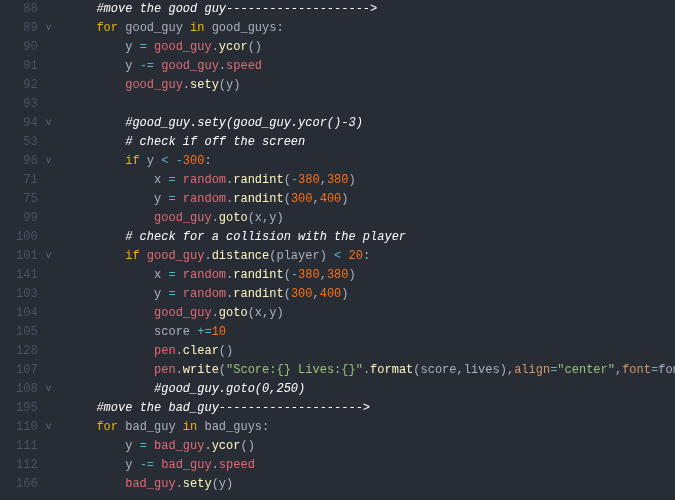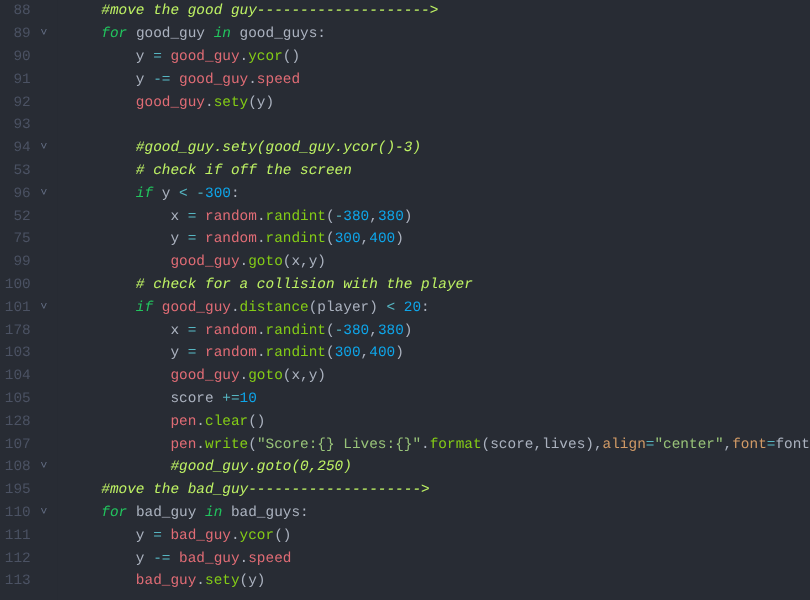--- a/index.html
+++ b/index.html
@@ -9,20 +9,21 @@
     font-size: 12px;
     color: #abb2bf;
     line-height: 19px;
     overflow: hidden;
     width: 675px;
     height: 500px;
   }
   .editor {
     display: flex;
     height: 100%;
+    padding-left: 12px;
   }
   .gutter {
     background: #282c34;
     padding: 0 4px 0 4px;
     text-align: right;
     color: #4b5263;
     user-select: none;
     flex-shrink: 0;
     min-width: 40px;
   }
@@ -40,25 +41,25 @@
     font-size: 10px;
     display: inline-block;
   }
   .code {
     flex: 1;
     padding-left: 8px;
     white-space: pre;
     overflow: hidden;
   }
   .line { height: 19px; }
-  .tk-cmt   { color: #bef264; font-style: italic; }
-  .tk-kw    { color: #22c55e; font-style: italic; }
+  .tk-cmt   { color: #ffffff; font-style: italic; }
+  .tk-kw    { color: #eab308; }
   .tk-var   { color: #e06c75; }
-  .tk-fn    { color: #84cc16; }     
-  .tk-num   { color: #0ea5e9; }
+  .tk-fn    { color: #fef9c3; }     
+  .tk-num   { color: #f97316; }
   .tk-str   { color: #98c379; }
   .tk-op    { color: #56b6c2; }
   .tk-pln   { color: #abb2bf; }
   .tk-argkw { color: #d19a66; text-align: center; }     
 </style>
 </head>
 <body>
 
 <div class="editor">
   <div class="gutter" id="gutter">
@@ -92,41 +93,41 @@
       </div>
       <div class="gutter-row">
         <span>53</span>
         <span class="fold"></span>
       </div>
       <div class="gutter-row">
         <span>96</span>
         <span class="fold">˅</span>
       </div>
       <div class="gutter-row">
-        <span>52</span>
+        <span>71</span>
         <span class="fold"></span>
       </div>
       <div class="gutter-row">
         <span>75</span>
         <span class="fold"></span>
       </div>
       <div class="gutter-row">
         <span>99</span>
         <span class="fold"></span>
       </div>
       <div class="gutter-row">
         <span>100</span>
         <span class="fold"></span>
       </div>
       <div class="gutter-row">
         <span>101</span>
         <span class="fold">˅</span>
       </div>
       <div class="gutter-row">
-        <span>178</span>
+        <span>141</span>
         <span class="fold"></span>
       </div>
       <div class="gutter-row">
         <span>103</span>
         <span class="fold"></span>
       </div>
       <div class="gutter-row">
         <span>104</span>
         <span class="fold"></span>
       </div>
@@ -156,18 +157,18 @@
       </div>
       <div class="gutter-row">
         <span>111</span>
         <span class="fold"></span>
       </div>
       <div class="gutter-row">
         <span>112</span>
         <span class="fold"></span>
       </div>
       <div class="gutter-row">
-        <span>113</span>
+        <span>166</span>
         <span class="fold"></span>
       </div>
     </div>
   <div class="code" id="code"><div class="line"><span class="tk-pln">    </span><span class="tk-cmt">#move the good guy--------------------&gt;</span></div><div class="line"><span class="tk-pln">    </span><span class="tk-kw">for</span><span class="tk-pln"> good_guy </span><span class="tk-kw">in</span><span class="tk-pln"> good_guys:</span></div><div class="line"><span class="tk-pln">        y </span><span class="tk-op">=</span><span class="tk-pln"> </span><span class="tk-var">good_guy</span><span class="tk-pln">.</span><span class="tk-fn">ycor</span><span class="tk-pln">()</span></div><div class="line"><span class="tk-pln">        y </span><span class="tk-op">-=</span><span class="tk-pln"> </span><span class="tk-var">good_guy</span><span class="tk-pln">.</span><span class="tk-var">speed</span></div><div class="line"><span class="tk-pln">        </span><span class="tk-var">good_guy</span><span class="tk-pln">.</span><span class="tk-fn">sety</span><span class="tk-pln">(y)</span></div><div class="line"></div><div class="line"><span class="tk-pln">        </span><span class="tk-cmt">#good_guy.sety(good_guy.ycor()-3)</span></div><div class="line"><span class="tk-pln">        </span><span class="tk-cmt"># check if off the screen</span></div><div class="line"><span class="tk-pln">        </span><span class="tk-kw">if</span><span class="tk-pln"> y </span><span class="tk-op">&lt;</span><span class="tk-pln"> </span><span class="tk-op">-</span><span class="tk-num">300</span><span class="tk-pln">:</span></div><div class="line"><span class="tk-pln">            x </span><span class="tk-op">=</span><span class="tk-pln"> </span><span class="tk-var">random</span><span class="tk-pln">.</span><span class="tk-fn">randint</span><span class="tk-pln">(</span><span class="tk-op">-</span><span class="tk-num">380</span><span class="tk-pln">,</span><span class="tk-num">380</span><span class="tk-pln">)</span></div><div class="line"><span class="tk-pln">            y </span><span class="tk-op">=</span><span class="tk-pln"> </span><span class="tk-var">random</span><span class="tk-pln">.</span><span class="tk-fn">randint</span><span class="tk-pln">(</span><span class="tk-num">300</span><span class="tk-pln">,</span><span class="tk-num">400</span><span class="tk-pln">)</span></div><div class="line"><span class="tk-pln">            </span><span class="tk-var">good_guy</span><span class="tk-pln">.</span><span class="tk-fn">goto</span><span class="tk-pln">(x,y)</span></div><div class="line"><span class="tk-pln">        </span><span class="tk-cmt"># check for a collision with the player</span></div><div class="line"><span class="tk-pln">        </span><span class="tk-kw">if</span><span class="tk-pln"> </span><span class="tk-var">good_guy</span><span class="tk-pln">.</span><span class="tk-fn">distance</span><span class="tk-pln">(player) </span><span class="tk-op">&lt;</span><span class="tk-pln"> </span><span class="tk-num">20</span><span class="tk-pln">:</span></div><div class="line"><span class="tk-pln">            x </span><span class="tk-op">=</span><span class="tk-pln"> </span><span class="tk-var">random</span><span class="tk-pln">.</span><span class="tk-fn">randint</span><span class="tk-pln">(</span><span class="tk-op">-</span><span class="tk-num">380</span><span class="tk-pln">,</span><span class="tk-num">380</span><span class="tk-pln">)</span></div><div class="line"><span class="tk-pln">            y </span><span class="tk-op">=</span><span class="tk-pln"> </span><span class="tk-var">random</span><span class="tk-pln">.</span><span class="tk-fn">randint</span><span class="tk-pln">(</span><span class="tk-num">300</span><span class="tk-pln">,</span><span class="tk-num">400</span><span class="tk-pln">)</span></div><div class="line"><span class="tk-pln">            </span><span class="tk-var">good_guy</span><span class="tk-pln">.</span><span class="tk-fn">goto</span><span class="tk-pln">(x,y)</span></div><div class="line"><span class="tk-pln">            score </span><span class="tk-op">+=</span><span class="tk-num">10</span></div><div class="line"><span class="tk-pln">            </span><span class="tk-var">pen</span><span class="tk-pln">.</span><span class="tk-fn">clear</span><span class="tk-pln">()</span></div><div class="line"><span class="tk-pln">            </span><span class="tk-var">pen</span><span class="tk-pln">.</span><span class="tk-fn">write</span><span class="tk-pln">(</span><span class="tk-str">"Score:{} Lives:{}"</span><span class="tk-pln">.</span><span class="tk-fn">format</span><span class="tk-pln">(score,lives),</span><span class="tk-argkw">align</span><span class="tk-op">=</span><span class="tk-str">"center"</span><span class="tk-pln">,</span><span class="tk-argkw">font</span><span class="tk-op">=</span><span class="tk-pln">font)</span></div><div class="line"><span class="tk-pln">            </span><span class="tk-cmt">#good_guy.goto(0,250)</span></div><div class="line"><span class="tk-pln">    </span><span class="tk-cmt">#move the bad_guy--------------------&gt;</span></div><div class="line"><span class="tk-pln">    </span><span class="tk-kw">for</span><span class="tk-pln"> bad_guy </span><span class="tk-kw">in</span><span class="tk-pln"> bad_guys:</span></div><div class="line"><span class="tk-pln">        y </span><span class="tk-op">=</span><span class="tk-pln"> </span><span class="tk-var">bad_guy</span><span class="tk-pln">.</span><span class="tk-fn">ycor</span><span class="tk-pln">()</span></div><div class="line"><span class="tk-pln">        y </span><span class="tk-op">-=</span><span class="tk-pln"> </span><span class="tk-var">bad_guy</span><span class="tk-pln">.</span><span class="tk-var">speed</span></div><div class="line"><span class="tk-pln">        </span><span class="tk-var">bad_guy</span><span class="tk-pln">.</span><span class="tk-fn">sety</span><span class="tk-pln">(y)</span></div></div>
 </div>
 
 </body></html>

